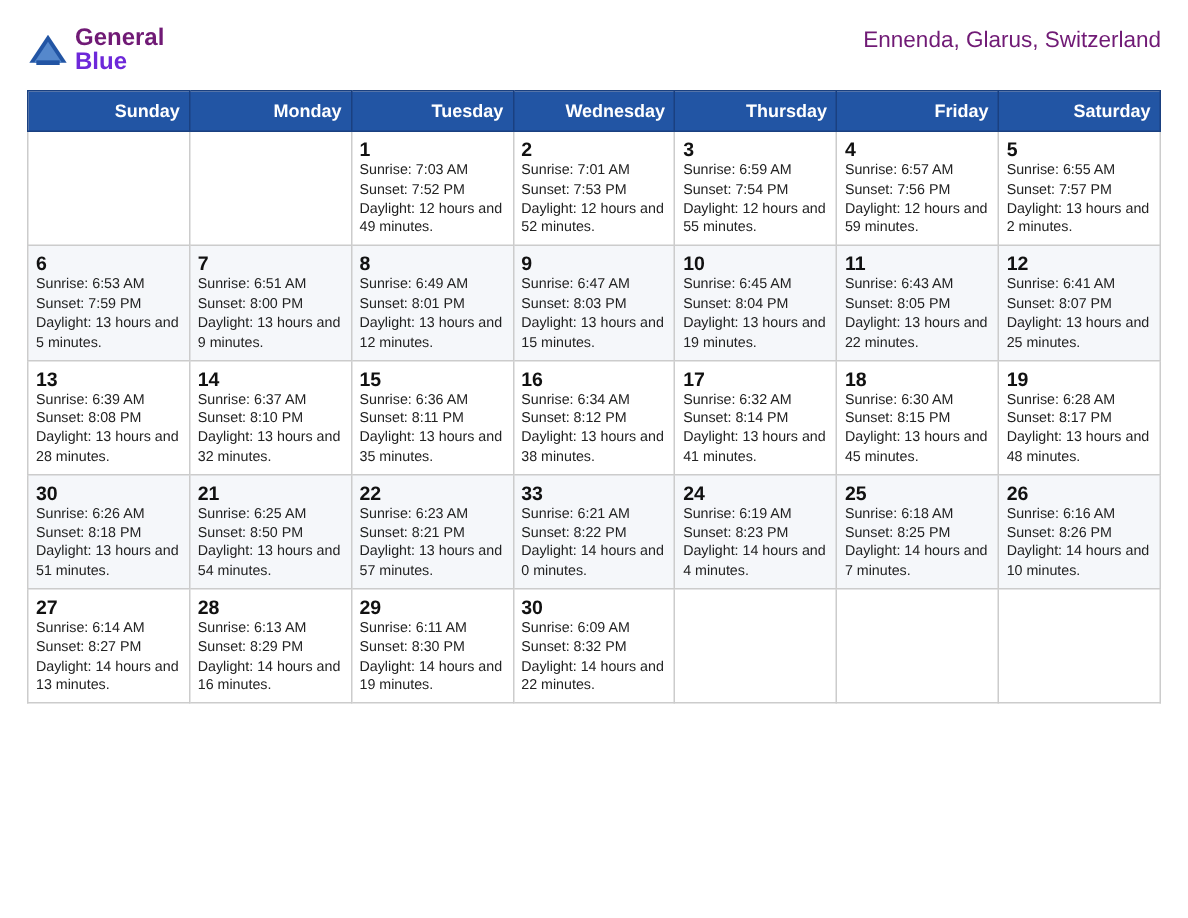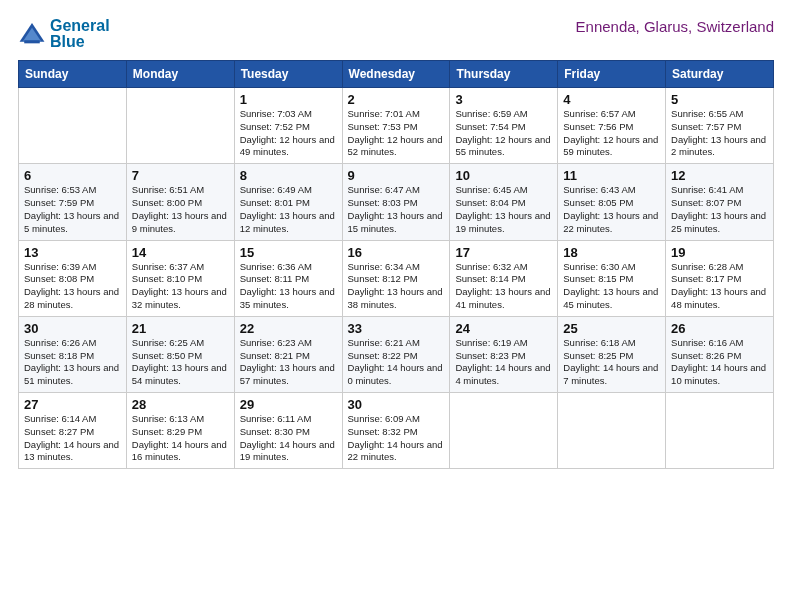--- a/index.html
+++ b/index.html
@@ -27,26 +27,26 @@
       align-items: center;
     }
     .logo-text {
       display: flex;
       flex-direction: column;
       line-height: 1;
     }
     .logo-general {
       font-size: 16px;
       font-weight: bold;
-      color: #0369a1;
+      color: #701a75;
     }
     .logo-blue {
       font-size: 16px;
       font-weight: bold;
-      color: #0369a1;
+      color: #6d28d9;
     }
     .logo-icon {
       width: 28px;
       height: 28px;
       margin-right: 4px;
     }
     .title-block {
       text-align: right;
     }
     .title-block h1 {
@@ -64,21 +64,21 @@
       width: 100%;
       border-collapse: collapse;
       border: 1px solid #ccc;
     }
     .calendar thead th {
       background: #2255a4;
       color: #fff;
       font-size: 12px;
       font-weight: bold;
       padding: 6px 6px;
-      text-align: left;
+      text-align: right;
       border: 1px solid #1a4080;
     }
     .calendar tbody td {
       vertical-align: top;
       border: 1px solid #ccc;
       padding: 4px 5px;
       width: 108px;
       min-height: 80px;
       background: #fff;
       font-size: 10px;

